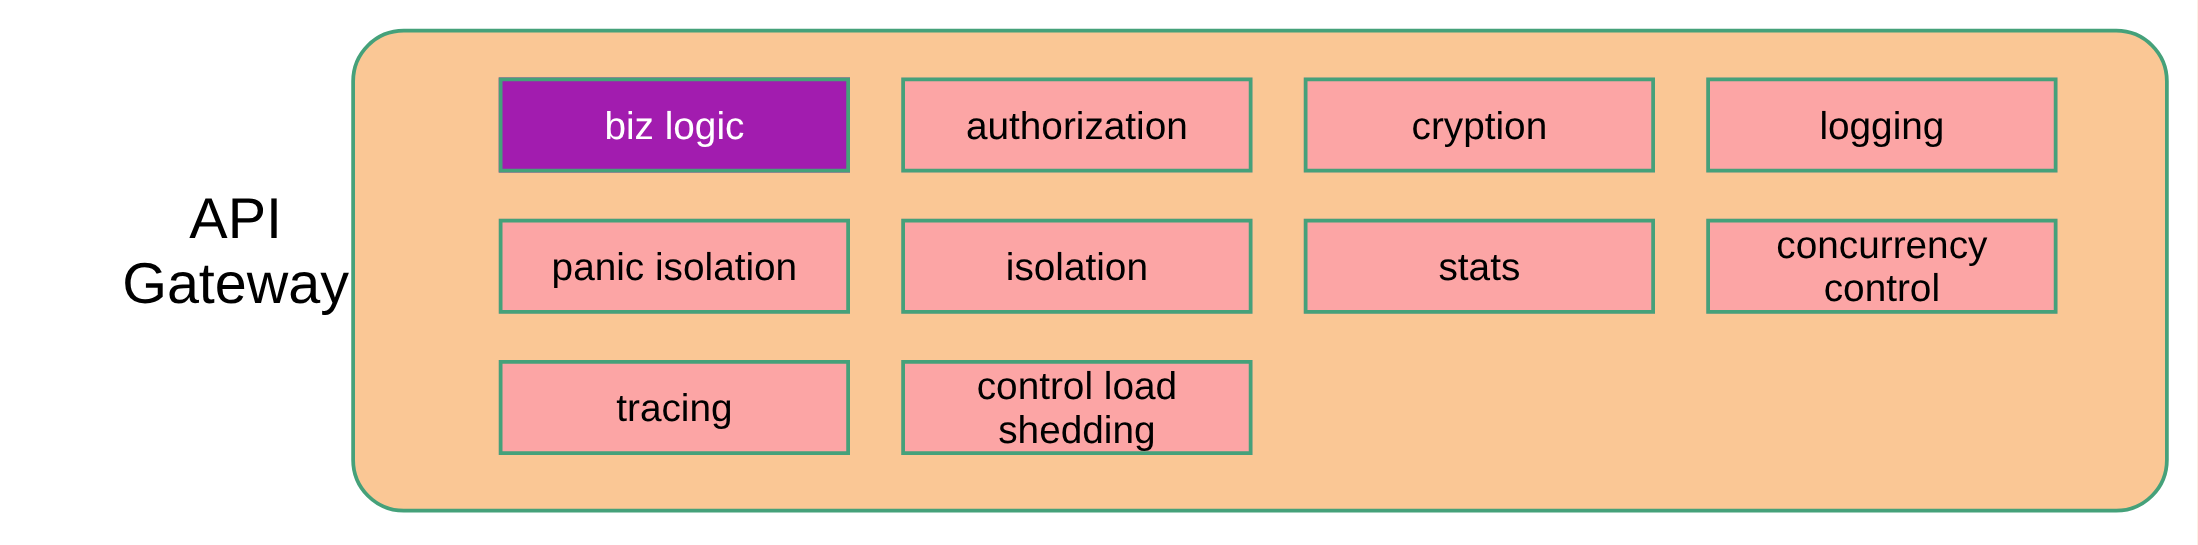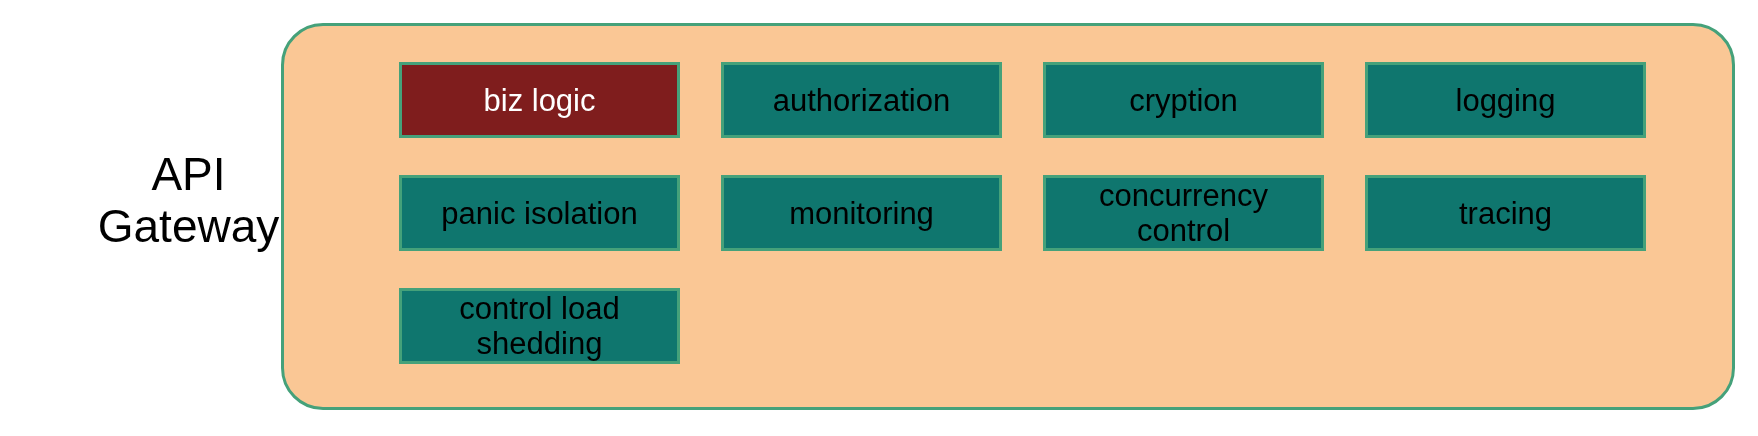--- a/index.html
+++ b/index.html
@@ -54,35 +54,35 @@
     display: grid;
     grid-template-columns: repeat(4, 281px);
     grid-template-rows: repeat(3, 76px);
     column-gap: 41px;
     row-gap: 37px;
   }
 
   .capability-box {
     box-sizing: border-box;
     border: 3px solid #45A17A;
-    background: #0f766e;
+    background: #fca5a5;
     color: #000000;
     display: flex;
     align-items: center;
     justify-content: center;
     text-align: center;
     font-size: 31px;
     line-height: 35px;
     font-family: "Liberation Sans", sans-serif;
     white-space: pre-line;
     padding: 0 4px;
   }
 
   .capability-box.highlight {
-    background: #7f1d1d;
+    background: #a21caf;
     color: #FFFFFF;
     align-items: center;
   }
 </style>
 </head>
 <body>
 
 <div>
 
   <div id="gateway-label">API
@@ -102,21 +102,24 @@
       <span>cryption</span>
     </div>
     <div class="capability-box">
       <span>logging</span>
     </div>
 
     <div class="capability-box">
       <span>panic isolation</span>
     </div>
     <div class="capability-box">
-      <span>monitoring</span>
+      <span>isolation</span>
+    </div>
+    <div class="capability-box">
+      <span>stats</span>
     </div>
     <div class="capability-box">
       <span>concurrency
 control</span>
     </div>
 
     <div class="capability-box">
       <span>tracing</span>
     </div>
     <div class="capability-box">

